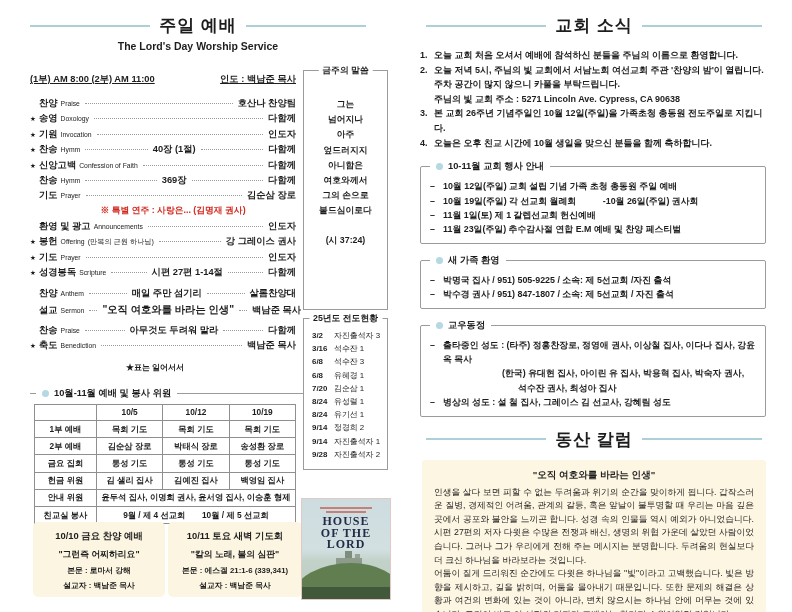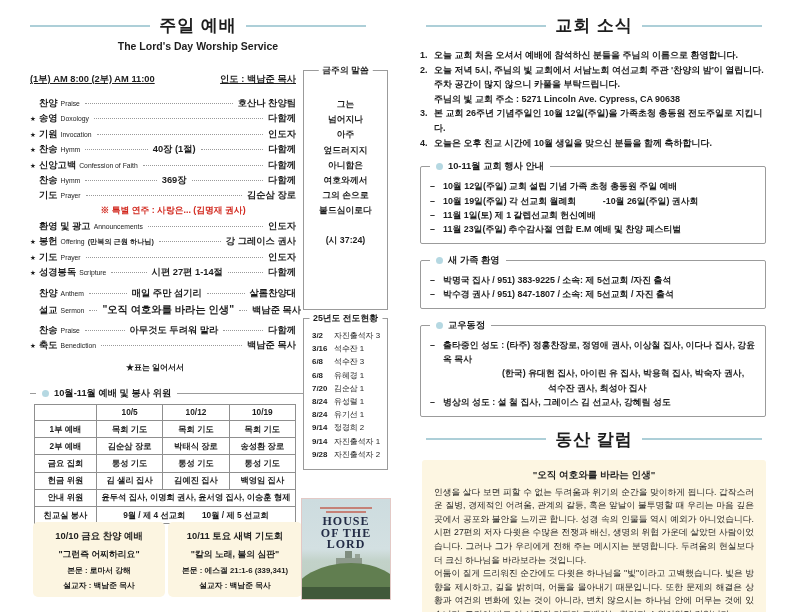--- a/index.html
+++ b/index.html
@@ -18,21 +18,21 @@
 
   .times-row{display:flex;justify-content:space-between;margin:21px 100px 0 30px;
              font-weight:700;font-size:9.3px;text-decoration:underline;}
 
   
   .worship{margin:11px 0 0 30px;width:266px;}
   .wrow{display:flex;align-items:baseline;height:15.4px;font-size:9.3px;white-space:nowrap;}
   .ws{width:9px;font-size:6.5px;flex:none;}
   .wl{font-weight:700;}
   .we{font-size:6.8px;margin-left:3px;color:#222;}
-  .wn{font-size:7.2px;margin-left:3px;font-weight:700;}
+  .wn{font-size:7.2px;margin-left:3px;font-weight:400;}
   .ld{flex:1;border-bottom:1px dotted #9a9a9a;margin:0 5px;transform:translateY(-2px);min-width:8px;}
   .wc{font-weight:700;}
   .wc.big{font-size:10.3px;}
   .wr{font-weight:700;text-align:right;}
   .special{color:#d2281e;font-weight:700;font-size:8.8px;height:15px;text-align:center;
            padding-left:20px;}
   .gap{margin-top:6px;}
   .stand-note{text-align:center;font-size:8px;font-weight:700;margin-top:7px;width:250px;}
 
   
@@ -91,21 +91,21 @@
 
   
   .notices{margin:11px 24px 0 24px;}
   .notice{display:flex;font-size:9px;font-weight:700;line-height:14.6px;}
   .n-num{width:14px;flex:none;}
   .n-lines{flex:1;}
   .ebox{margin:16px 26px 0 24px;padding:12px 9px 6px 9px;}
   .eitem{font-size:8.9px;font-weight:700;line-height:14.4px;display:flex;}
   .eitem .dash{width:13px;flex:none;}
   .ind1{margin-left:72px;}
-  .ind2{margin-left:118px;}
+  .ind2{margin-left:88px;}
   .col-box{margin:9px 26px 0 26px;background:#fdf6e2;border-radius:3px;padding:9px 12px 10px 12px;}
   .col-title{text-align:center;font-weight:800;font-size:9.6px;margin-bottom:4px;}
   .col-box p{margin:0;font-size:8.75px;line-height:13.6px;text-align:justify;}
 </style>
 </head>
 <body>
 
 <div class="page" id="left">
 
   <div class="sec-title">
@@ -451,21 +451,21 @@
       </div>
   </div>
 
   <div class="fbox ebox">
     <span class="ftitle">
         <span class="dot"></span>
         <span>새 가족 환영</span>
       </span>
     <div class="eitem">
         <span class="dash">–</span>
-        <span>박명국 집사 / 951) 383-9225 / 소속: 제 5선교회 /자진 출석</span>
+        <span>박명국 집사 / 951) 505-9225 / 소속: 제 5선교회 /자진 출석</span>
       </div>
     <div class="eitem">
         <span class="dash">–</span>
         <span>박수경 권사 / 951) 847-1807 / 소속: 제 5선교회 / 자진 출석</span>
       </div>
   </div>
 
   <div class="fbox ebox">
     <span class="ftitle">
         <span class="dot"></span>

